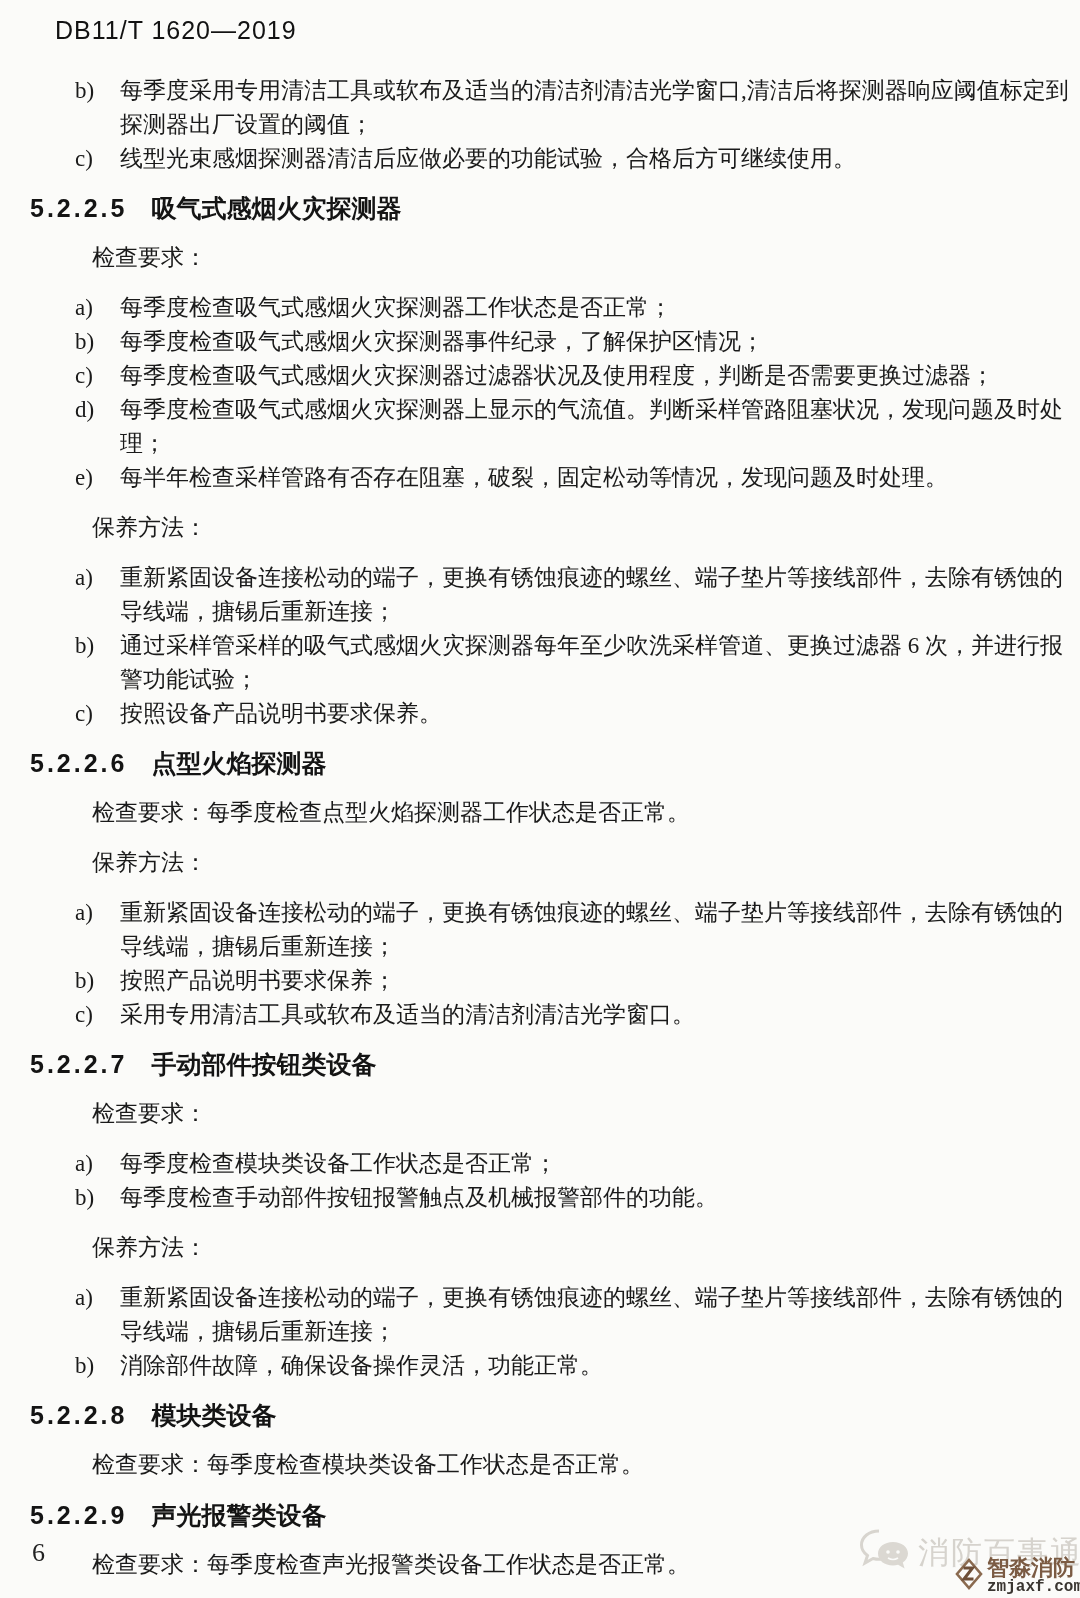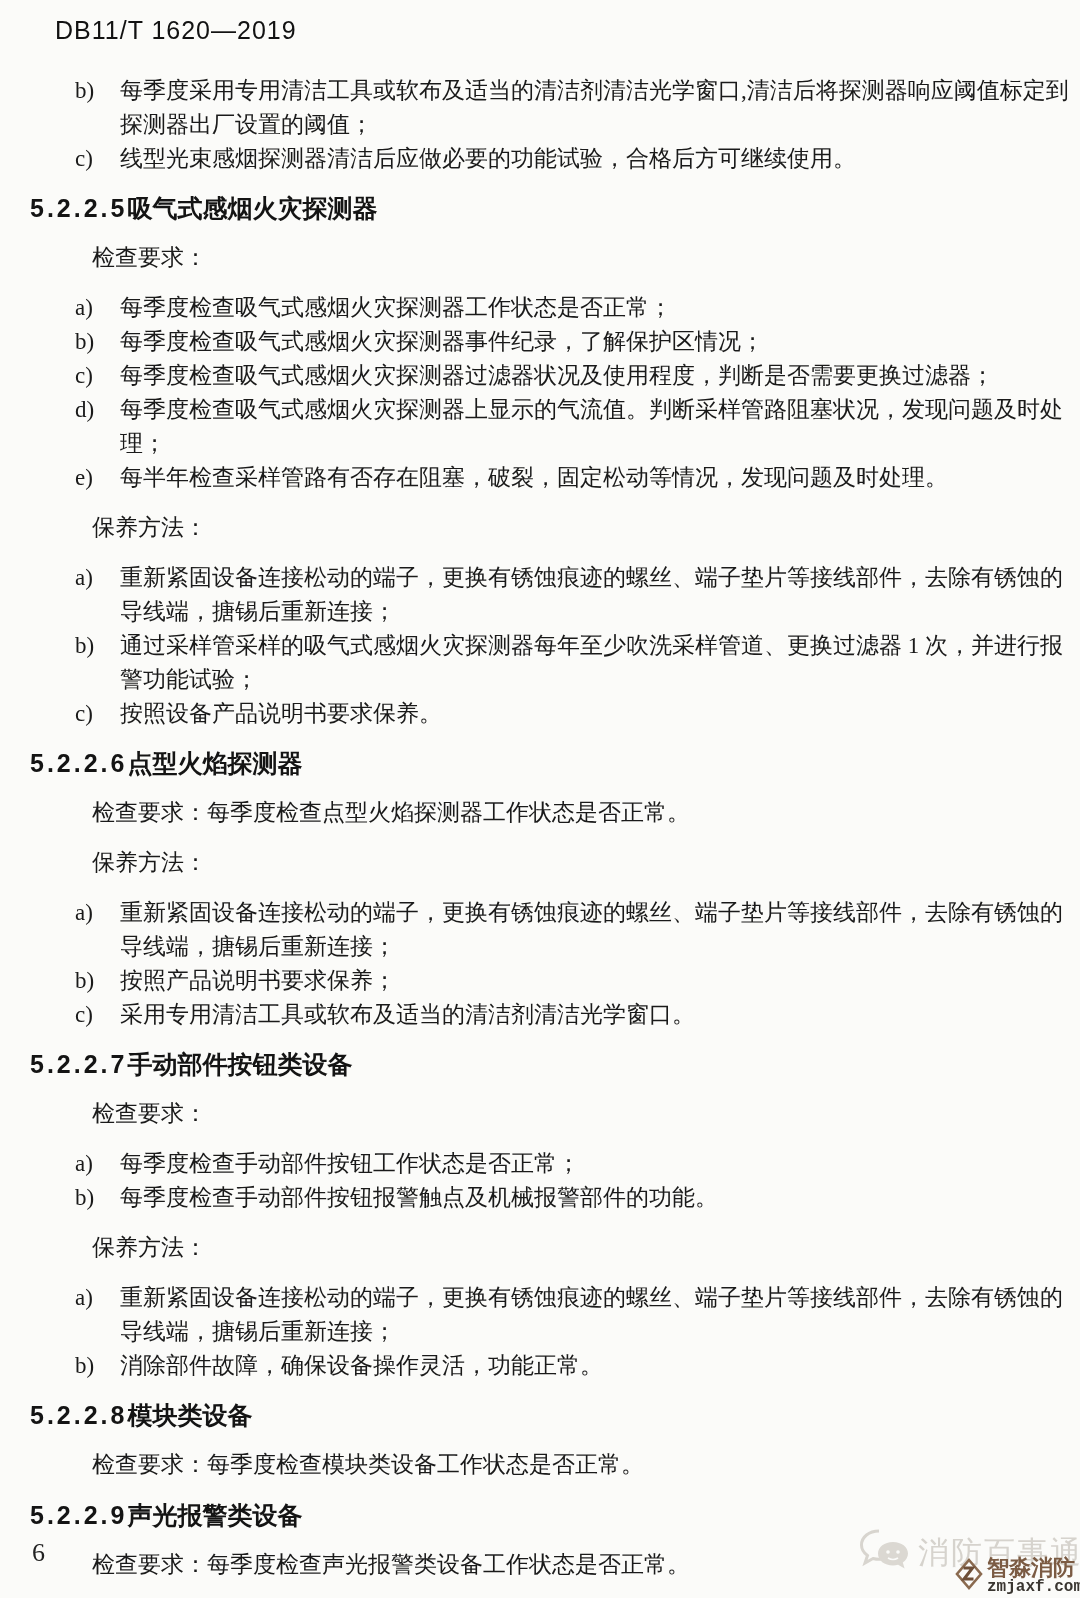--- a/index.html
+++ b/index.html
@@ -27,21 +27,21 @@
   .para { margin: 16px; text-indent: 46px; }
   .list { margin-left: 45px; }
   .list-item { display: flex; }
   .marker { flex: 0 0 45px; width: 45px; }
   .item-text { flex: 1; }
   .sec-heading {
     font-family: "Liberation Sans", "DejaVu Sans", sans-serif;
     font-weight: bold; font-size: 25px; color: #141414;
     margin: 15px 0 10px 0; line-height: 34px;
   }
-  .sec-num { letter-spacing: 3px; font-weight: bold; }
+  .sec-num { margin-right: 24px; letter-spacing: 3px; font-weight: bold; }
   .page-number {
     position: absolute; left: 32px; top: 1538px;
     font-size: 26px; color: #222;
   }
   .reader-watermark {
     position: absolute; left: 858px; top: 1528px;
     display: flex; align-items: center;
     user-select: none;
   }
   .reader-watermark .wm-text {
@@ -103,21 +103,21 @@
       </div>
     </div>
     <p class="para">保养方法：</p>
     <div class="list">
       <div class="list-item">
         <span class="marker">a)</span>
         <span class="item-text">重新紧固设备连接松动的端子，更换有锈蚀痕迹的螺丝、端子垫片等接线部件，去除有锈蚀的导线端，搪锡后重新连接；</span>
       </div>
       <div class="list-item">
         <span class="marker">b)</span>
-        <span class="item-text">通过采样管采样的吸气式感烟火灾探测器每年至少吹洗采样管道、更换过滤器 1 次，并进行报警功能试验；</span>
+        <span class="item-text">通过采样管采样的吸气式感烟火灾探测器每年至少吹洗采样管道、更换过滤器 6 次，并进行报警功能试验；</span>
       </div>
       <div class="list-item">
         <span class="marker">c)</span>
         <span class="item-text">按照设备产品说明书要求保养。</span>
       </div>
     </div>
     <div class="sec-heading"><span class="sec-num">5.2.2.6</span><span class="sec-title">点型火焰探测器</span></div>
     <p class="para">检查要求：每季度检查点型火焰探测器工作状态是否正常。</p>
     <p class="para">保养方法：</p>
     <div class="list">
@@ -132,21 +132,21 @@
       <div class="list-item">
         <span class="marker">c)</span>
         <span class="item-text">采用专用清洁工具或软布及适当的清洁剂清洁光学窗口。</span>
       </div>
     </div>
     <div class="sec-heading"><span class="sec-num">5.2.2.7</span><span class="sec-title">手动部件按钮类设备</span></div>
     <p class="para">检查要求：</p>
     <div class="list">
       <div class="list-item">
         <span class="marker">a)</span>
-        <span class="item-text">每季度检查手动部件按钮工作状态是否正常；</span>
+        <span class="item-text">每季度检查模块类设备工作状态是否正常；</span>
       </div>
       <div class="list-item">
         <span class="marker">b)</span>
         <span class="item-text">每季度检查手动部件按钮报警触点及机械报警部件的功能。</span>
       </div>
     </div>
     <p class="para">保养方法：</p>
     <div class="list">
       <div class="list-item">
         <span class="marker">a)</span>

